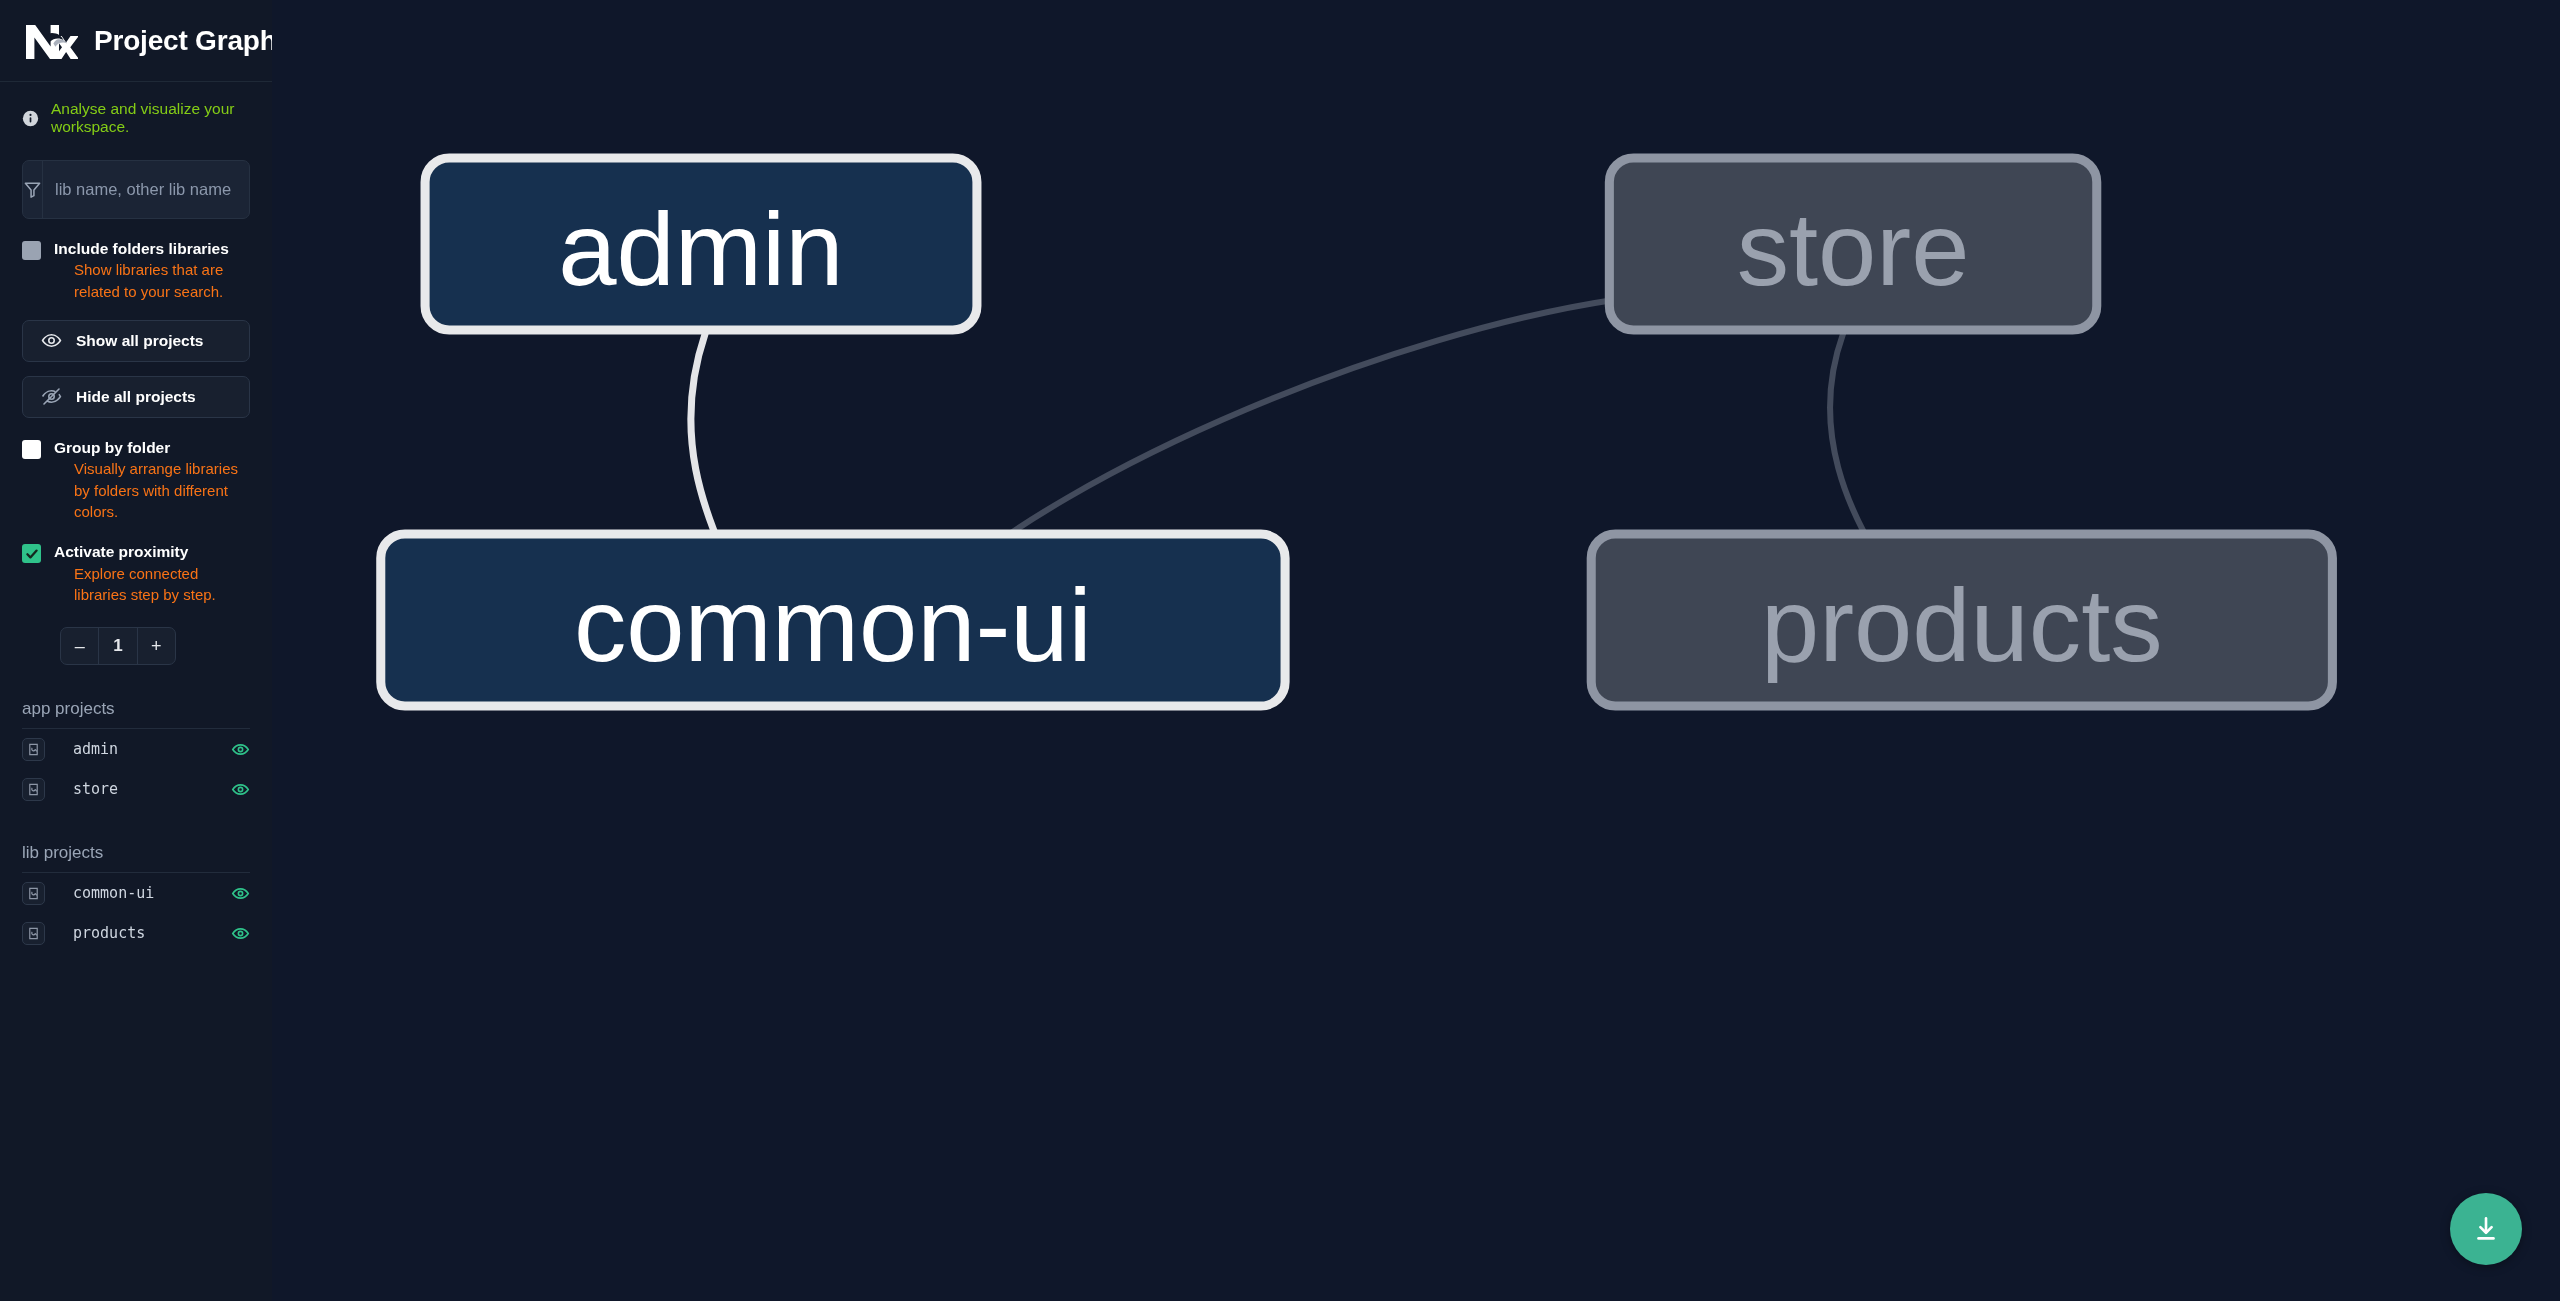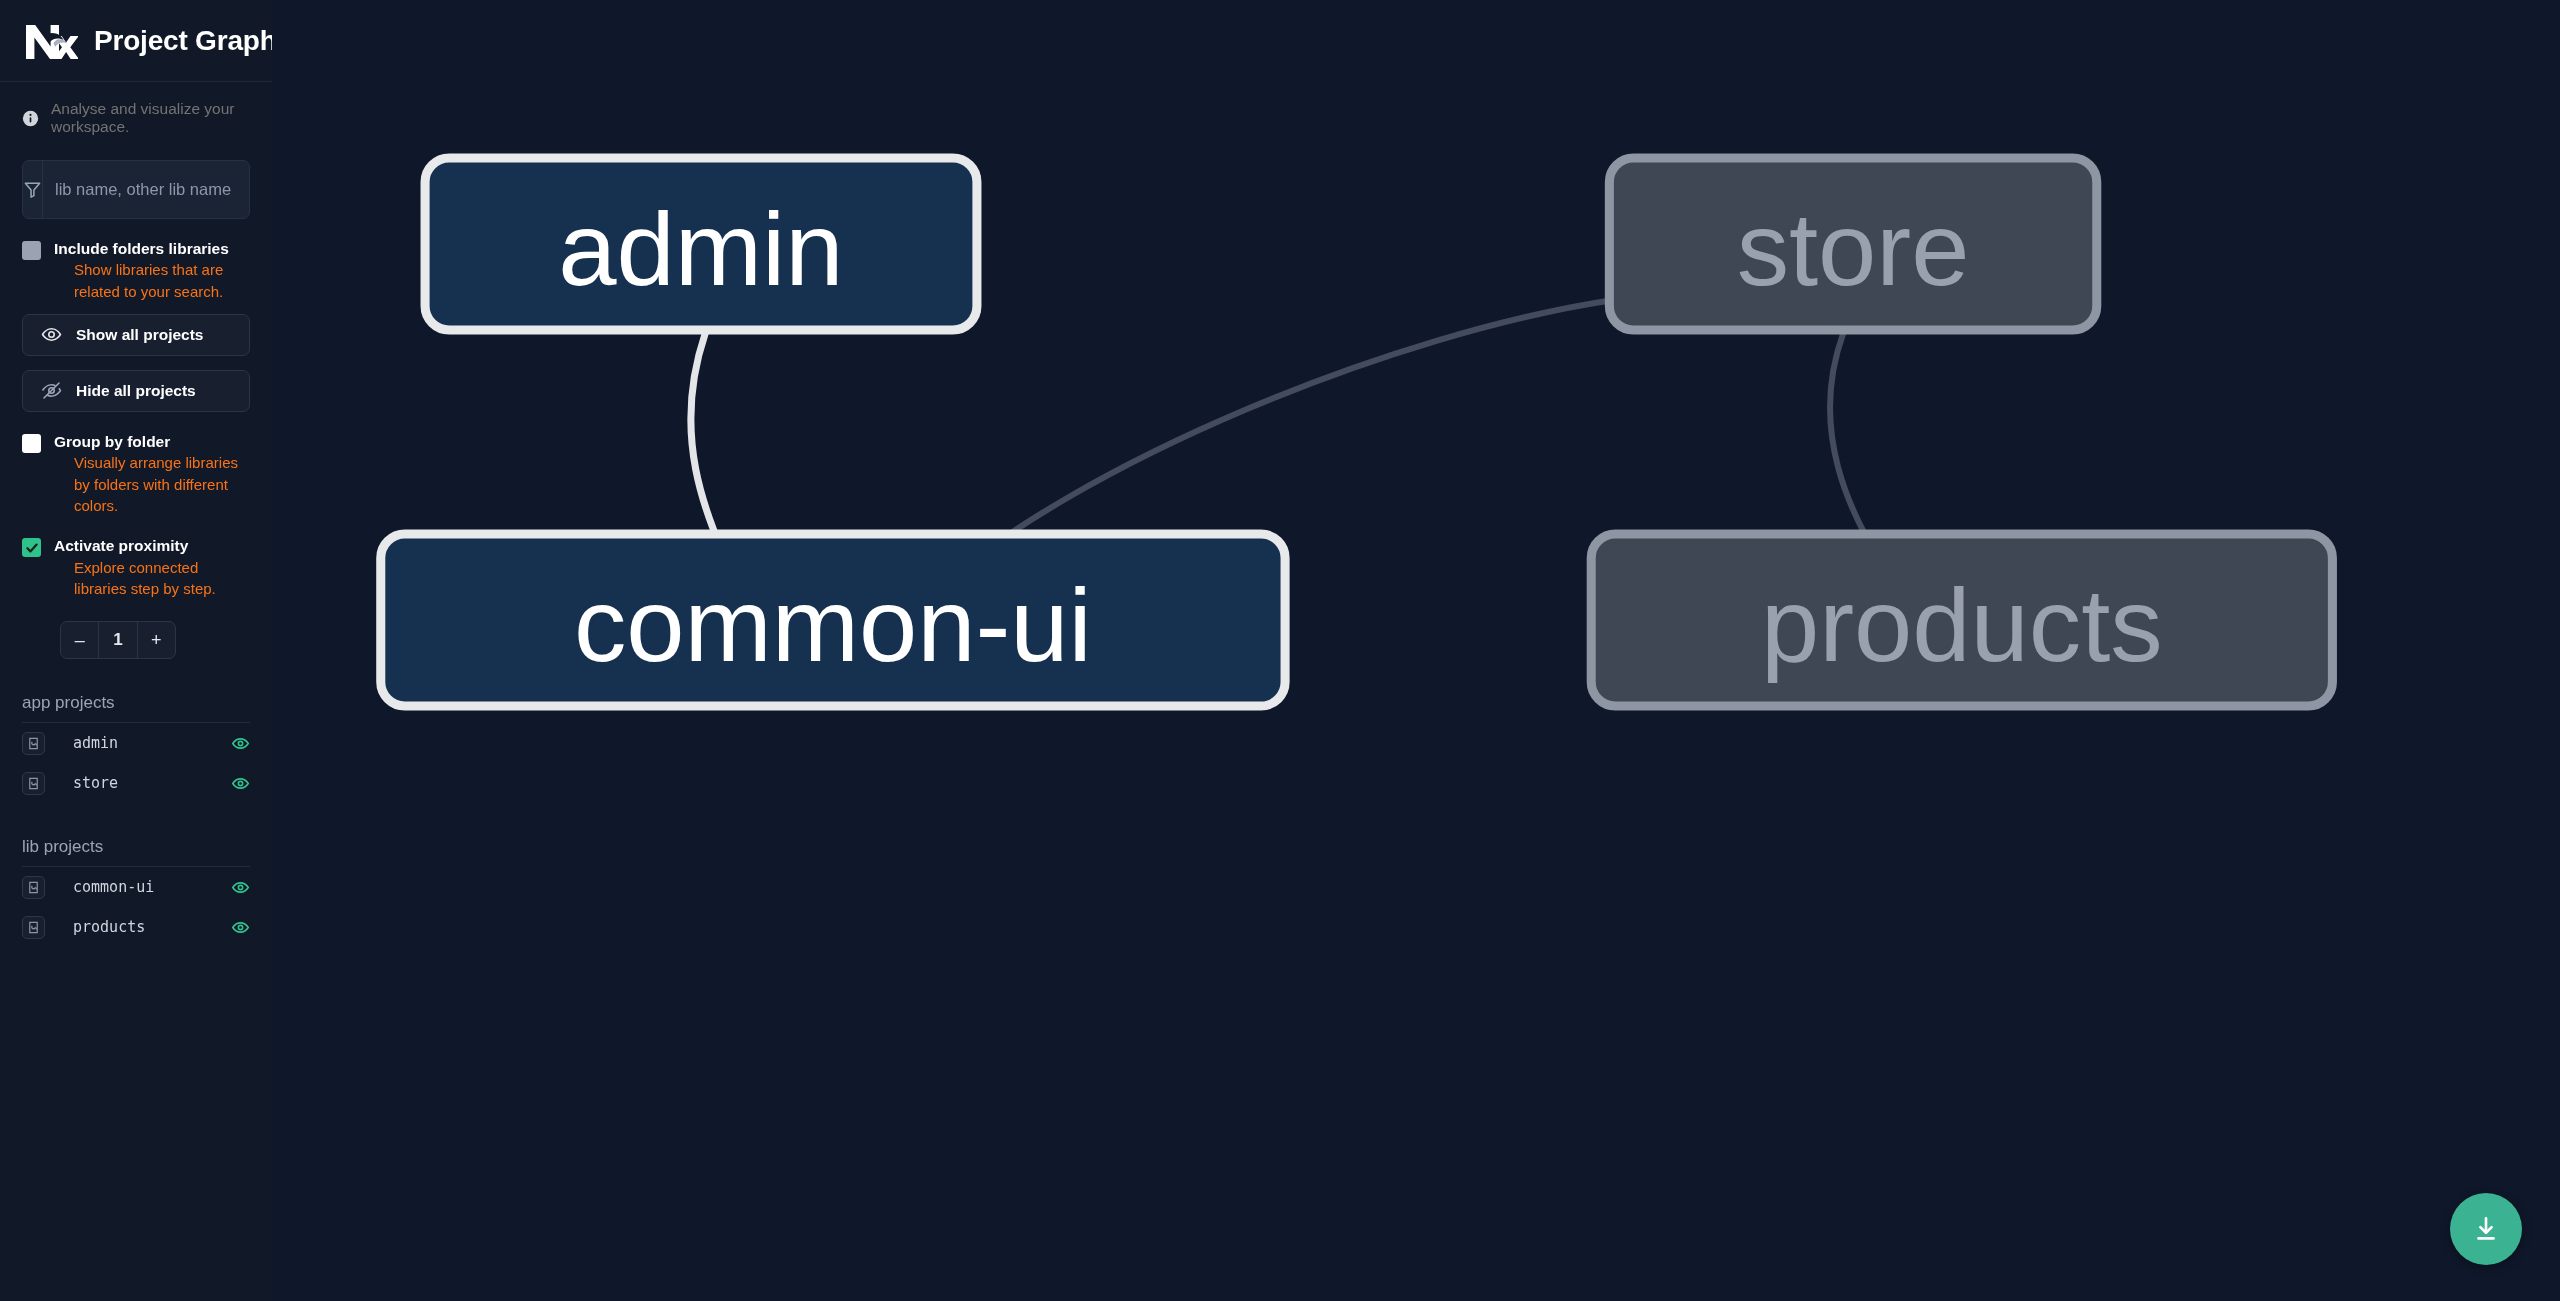--- a/index.html
+++ b/index.html
@@ -30,21 +30,21 @@
     color:#ffffff; font-size:28px; font-weight:700; letter-spacing:-0.2px;
     margin-left:16px; white-space:nowrap;
   }
   .monitor-icon { margin-left:18px; width:22px; height:22px; display:block; }
 
   .sb-tagline {
     display:flex; align-items:center; gap:12px;
     padding:18px 22px 16px 22px;
   }
   .info-icon { width:17px; height:17px; flex:0 0 17px; display:block; }
-  .sb-tagline span { color:#737373; font-size:15.5px; }
+  .sb-tagline span { color:#84cc16; font-size:15.5px; }
 
   .sb-section { padding:0 22px; }
 
   .filter-box {
     display:flex; align-items:center;
     height:59px; margin-top:8px;
     background:#1b2435; border:1px solid #263142; border-radius:7px;
     overflow:hidden;
   }
   .filter-icon-wrap {
@@ -71,21 +71,21 @@
   .chk-text { flex:1; }
   .chk-label { color:#ffffff; font-size:15.5px; font-weight:700; line-height:1.25; }
   .chk-desc { color:#f97316; font-size:15px; line-height:1.42; margin-top:1px;margin-left:20px; }
 
   .big-btn {
     display:flex; align-items:center; gap:14px;
     width:100%; height:42px; margin-top:14px;
     background:#18202f; border:1px solid #2a3547; border-radius:7px;
     padding:0 18px; cursor:pointer;
   }
-  .big-btn:first-of-type { margin-top:12px; }
+  .big-btn:first-of-type { margin-top:18px; }
   .big-btn svg { width:21px; height:21px; flex:0 0 21px; display:block; }
   .big-btn span { color:#ffffff; font-size:15.5px; font-weight:700; }
 
   .stepper {
     display:flex; margin:22px 0 0 38px;
     width:116px; height:38px;
     border:1px solid #2a3547; border-radius:7px; overflow:hidden;
     background:#18202f;
   }
   .stepper > div {

